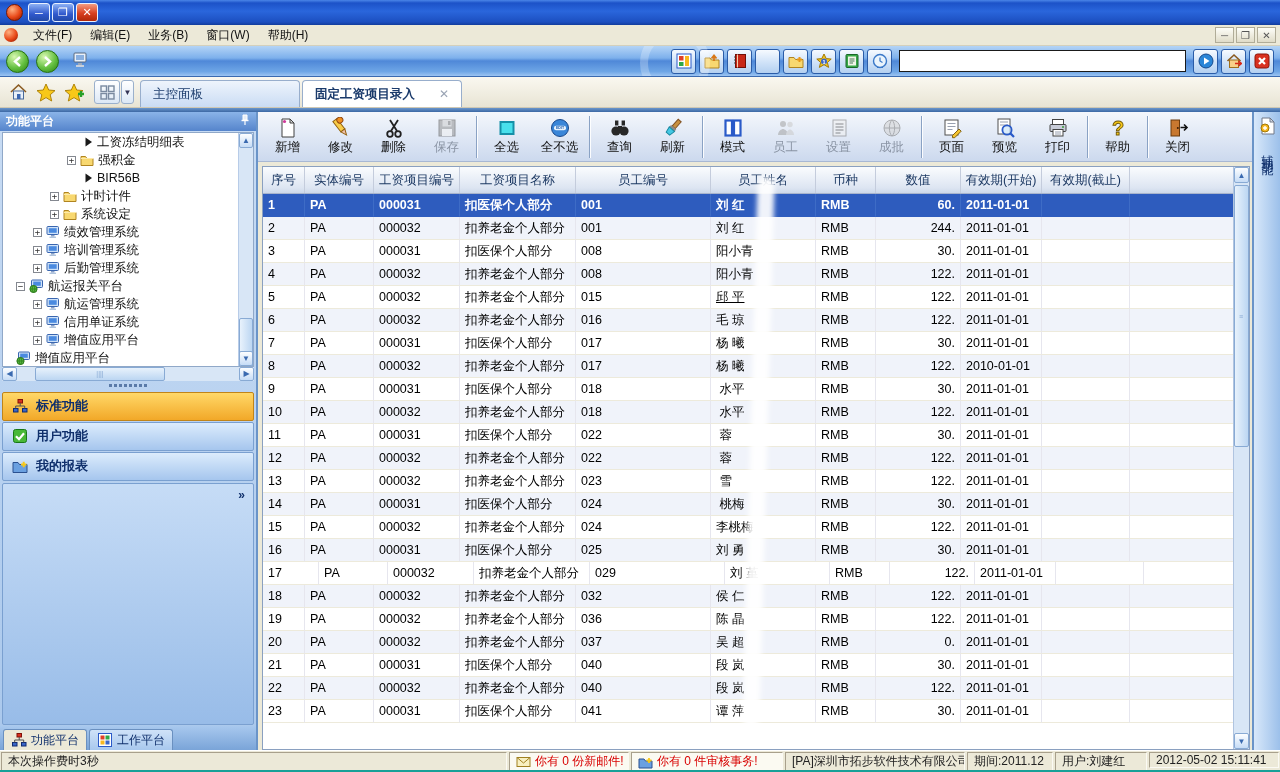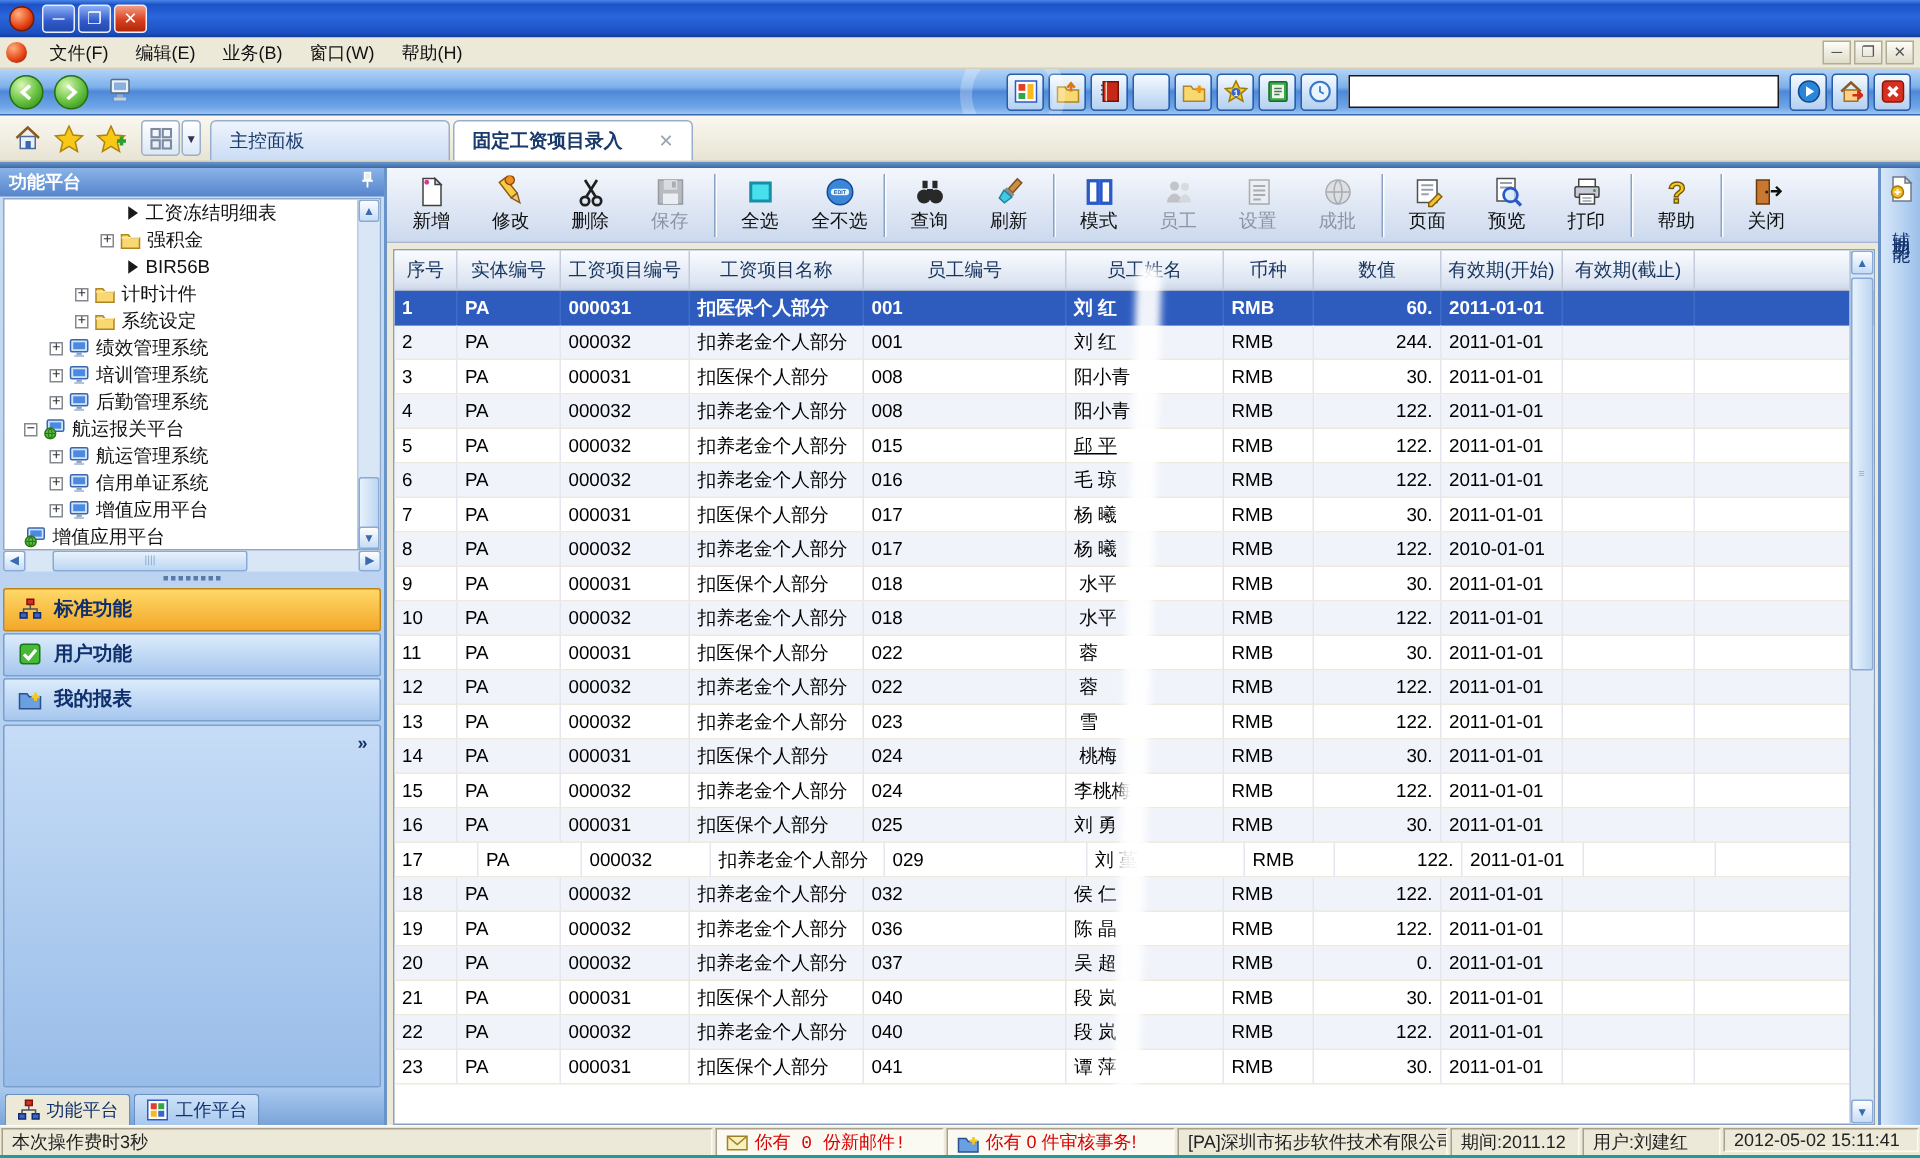--- a/index.html
+++ b/index.html
@@ -1069,21 +1069,21 @@
           </svg>
       </span>
       <span class="rs-label">辅助功能</span>
     </div>
   </div>
 
   <div class="statusbar" id="statusbar">
       <div class="seg" style="flex: 1 1 0%;">
         <span>本次操作费时3秒</span>
       </div>
-      <div class="seg alert" style="width: 152px; font-family: Liberation Mono, monospace;">
+      <div class="seg alert" style="width: 120px;">
         <span style="display: flex;">
           <svg width="15" height="14" viewBox="0 0 15 14">
             <rect x="1" y="2.5" width="13" height="9" fill="#f8f0c0" stroke="#a08020"></rect>
             <path d="M1 2.5l6.5 5.5L14 2.5" fill="none" stroke="#a08020"></path>
           </svg>
         </span>
         <span>你有 0 份新邮件!</span>
       </div>
       <div class="seg alert" style="width: 152px;">
         <span style="display: flex;">

